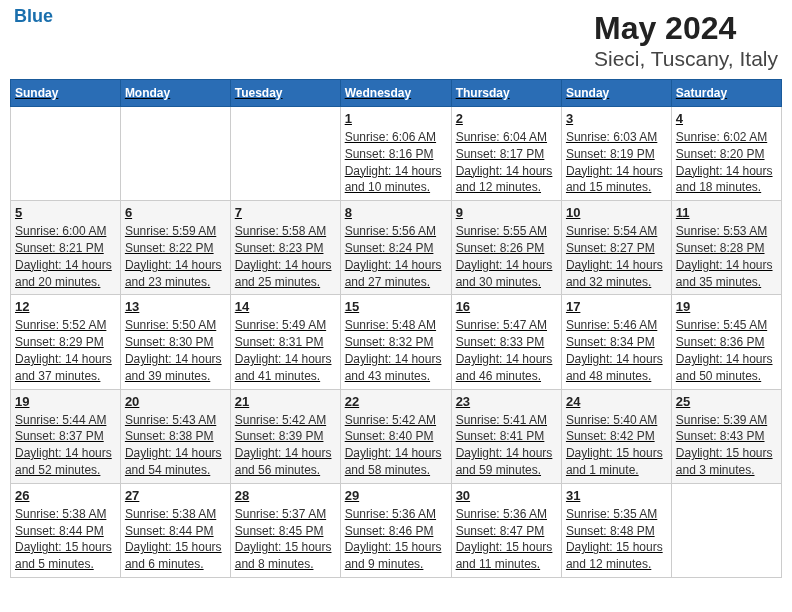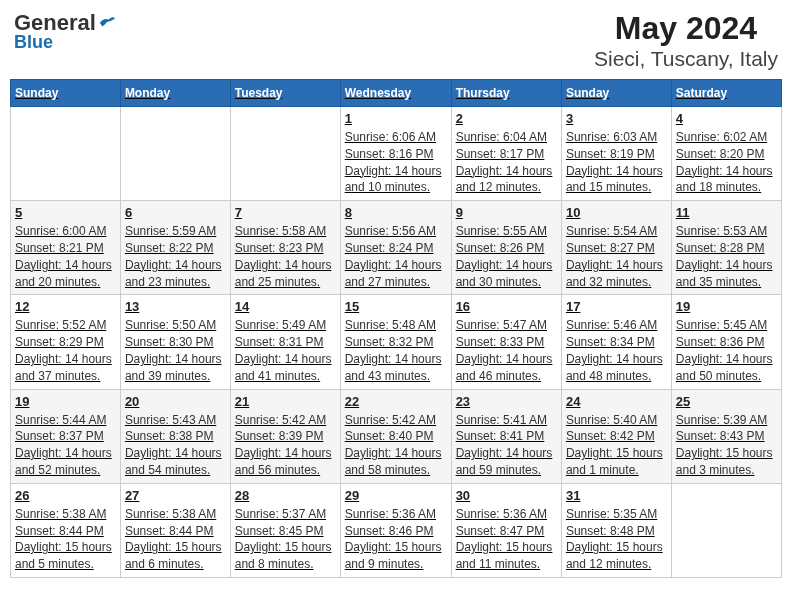--- a/index.html
+++ b/index.html
@@ -27,21 +27,21 @@
       align-items: center;
       font-size: 22px;
       font-weight: bold;
     }
     .logo-general { color: #333; }
     .logo-bird {
       width: 18px;
       height: 18px;
       margin-left: 2px;
     }
-    .title-block { text-align: center; margin-left: 16px; }
+    .title-block { text-align: left; margin-left: 16px; }
     .main-title {
       font-size: 32px;
       font-weight: bold;
       color: #222;
     }
     .subtitle {
       font-size: 21px;
       color: #444;
     }
     .calendar {
@@ -81,26 +81,20 @@
       font-size: 12px;
       line-height: 1.4;
     }
     .empty-cell { background: #fff !important; }
   </style>
 </head>
 <body>
 
 <div class="header">
   <div class="logo">
-    <div class="logo-text">
-      <span class="logo-general">General</span>
-      <svg class="logo-bird" viewBox="0 0 20 20">
-        <path d="M2,10 Q6,4 12,6 Q16,2 19,5 Q15,8 10,9 Q8,12 5,14 Z" fill="#1a6fad"></path>
-      </svg>
-    </div>
     <div style="font-size:18px;font-weight:bold;color:#1a6fad;margin-top:-4px;">Blue</div>
   </div>
   <div class="title-block">
     <div class="main-title">May 2024</div>
     <div class="subtitle">Sieci, Tuscany, Italy</div>
   </div>
 </div>
 
 <table class="calendar">
   <thead>

